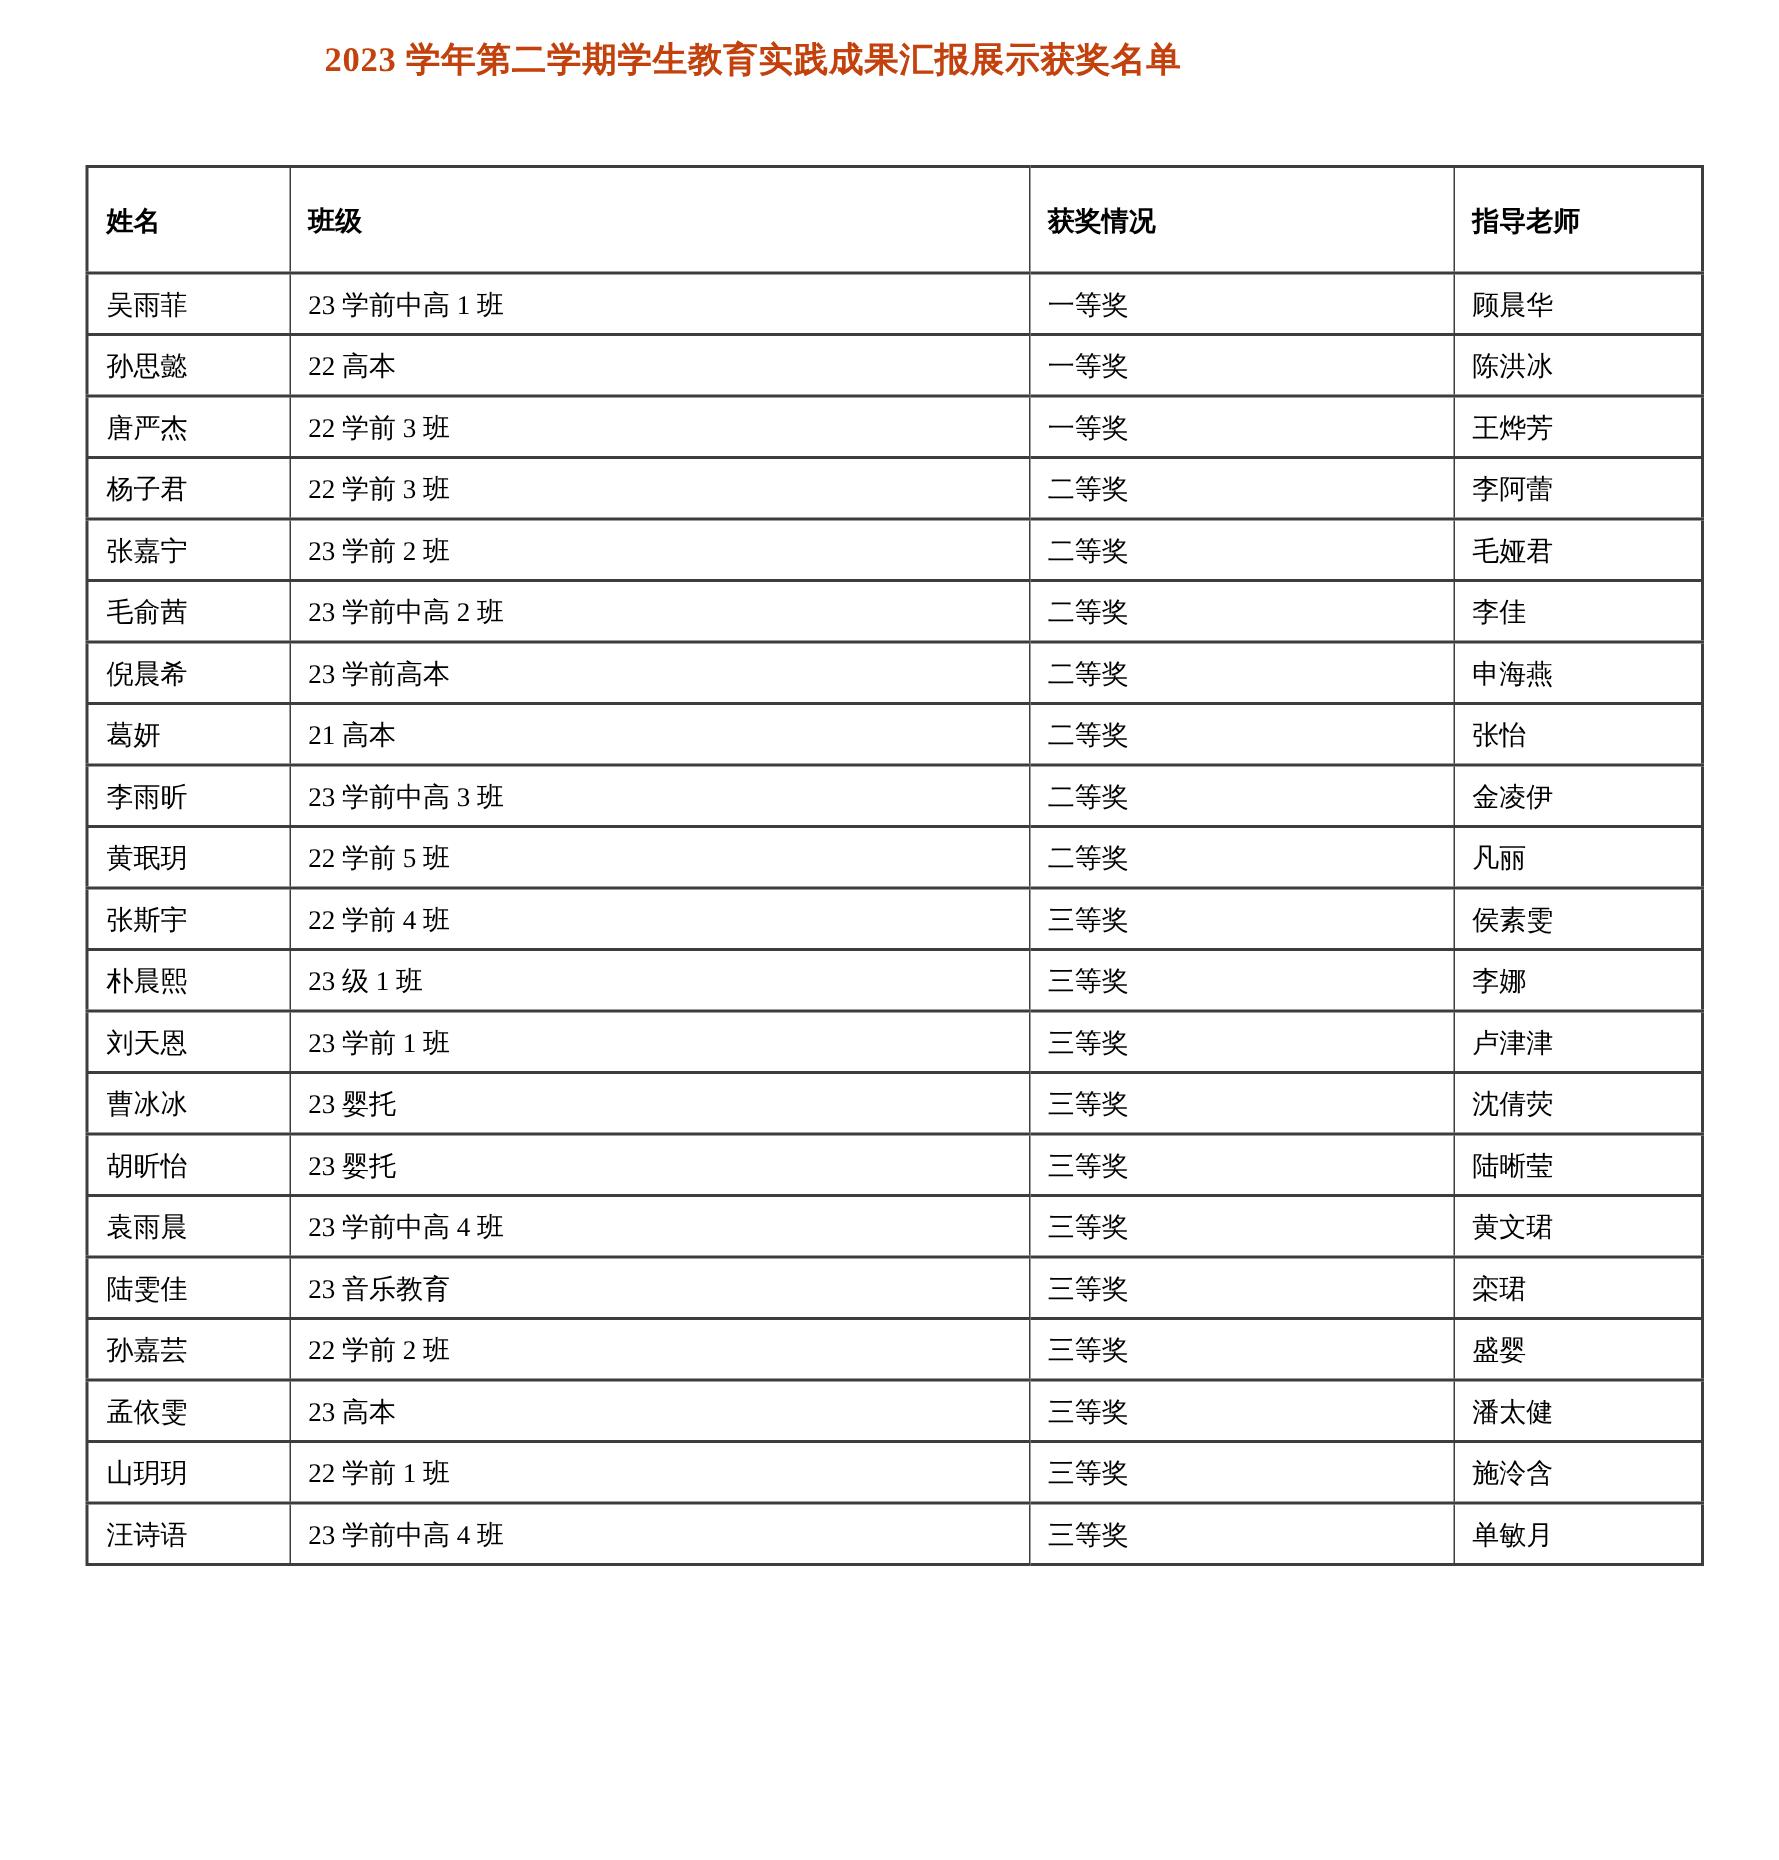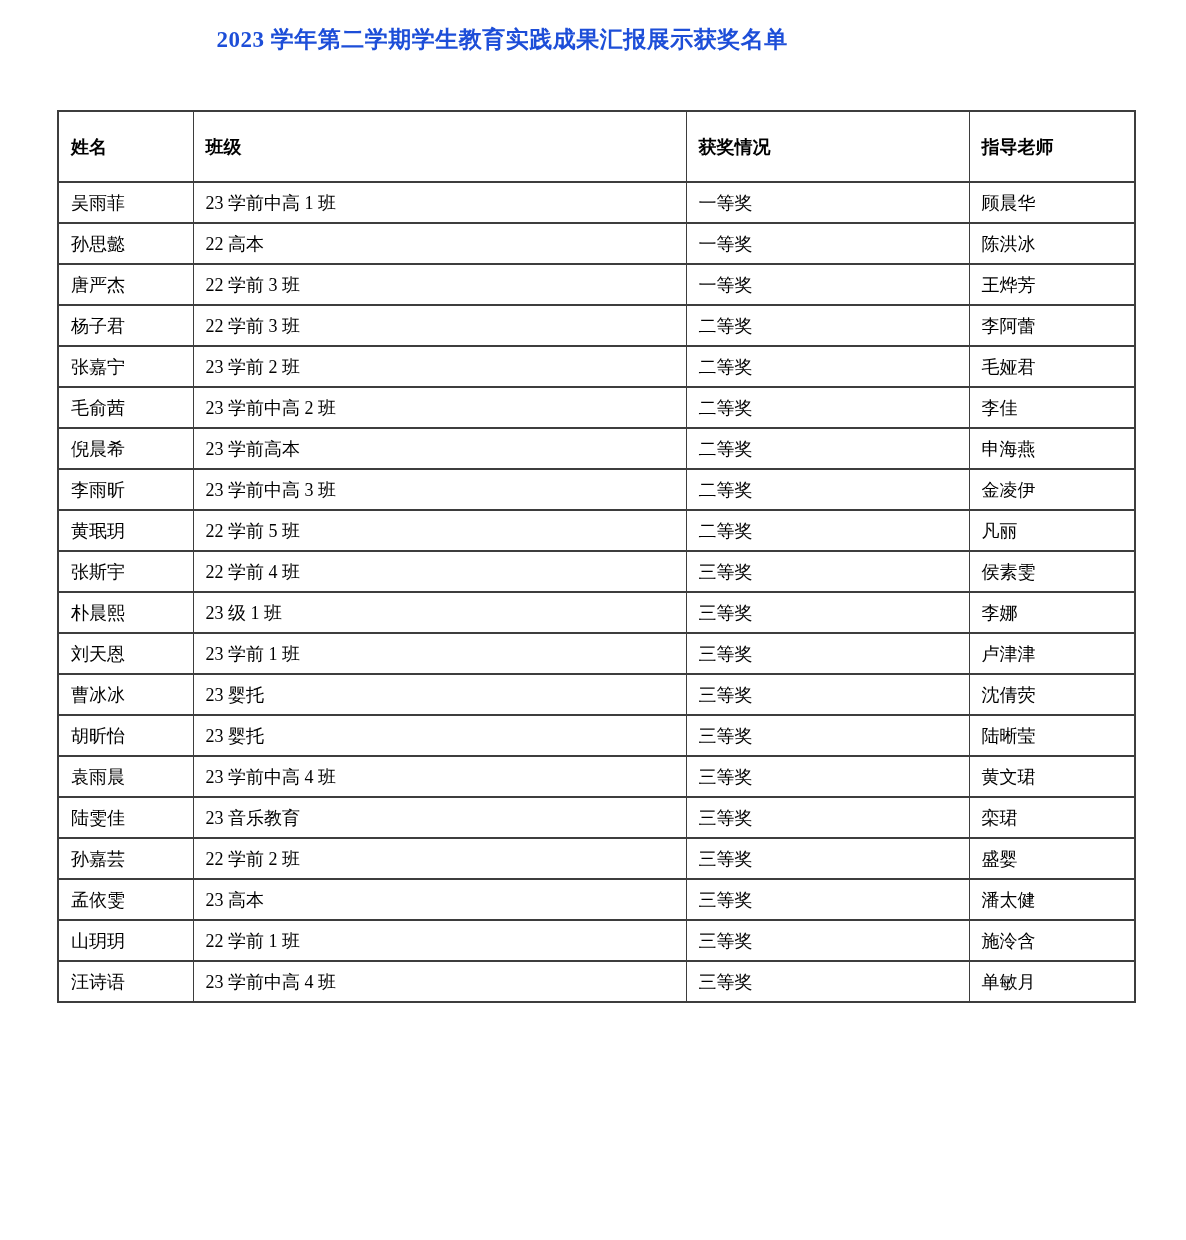--- a/index.html
+++ b/index.html
@@ -13,21 +13,21 @@
   }
   .doc-title {
     position: absolute;
     top: 24px;
     left: 0;
     width: 1004px;
     text-align: center;
     font-size: 23px;
     font-weight: bold;
     letter-spacing: 0.5px;
-    color: #1d4ed8;
+    color: #c2410c;
   }
   .table-wrap {
     position: absolute;
     left: 57px;
     top: 110px;
     width: 1077px;
   }
   table.award-table {
     border-collapse: collapse;
     table-layout: fixed;
@@ -125,20 +125,26 @@
     <td>李佳</td>
   </tr>
 
   <tr>
     <td>倪晨希</td>
     <td>23 学前高本</td>
     <td>二等奖</td>
     <td>申海燕</td>
   </tr>
 
+  <tr>
+    <td>葛妍</td>
+    <td>21 高本</td>
+    <td>二等奖</td>
+    <td>张怡</td>
+  </tr>
 
   <tr>
     <td>李雨昕</td>
     <td>23 学前中高 3 班</td>
     <td>二等奖</td>
     <td>金凌伊</td>
   </tr>
 
   <tr>
     <td>黄珉玥</td>

